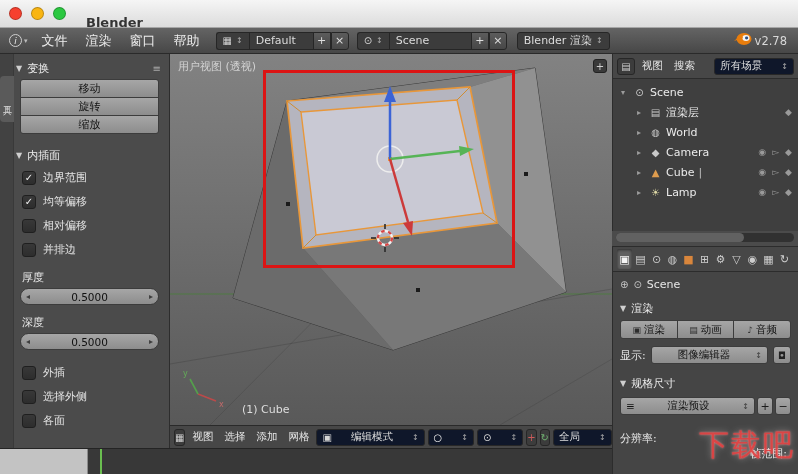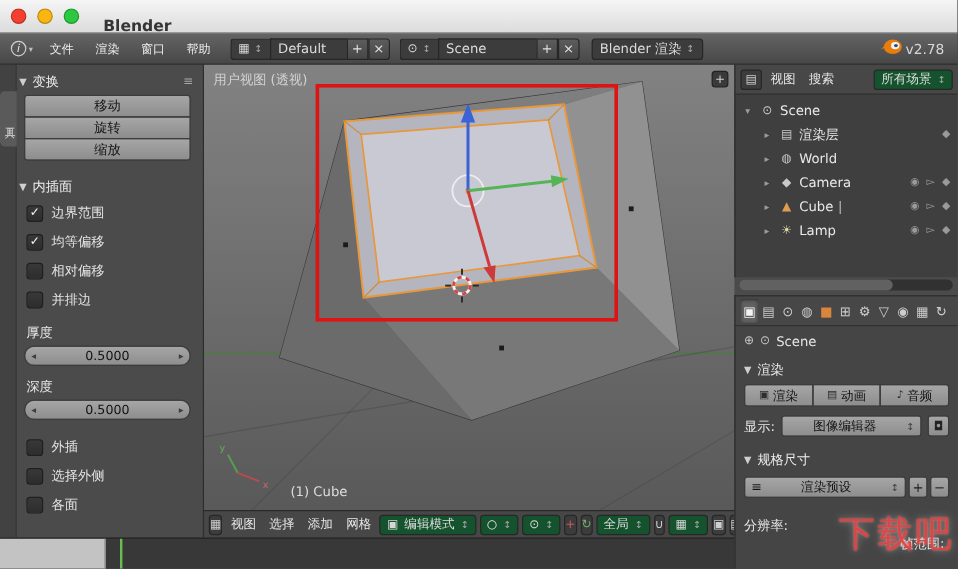--- a/index.html
+++ b/index.html
@@ -13,21 +13,21 @@
   .titlebar { position:absolute; left:0; top:0; width:798px; height:28px;
     background: linear-gradient(#f5f5f5,#dcdcdc); border-bottom:1px solid #a6a6a6;
     display:flex; align-items:center; }
   .traffic { width:13px; height:13px; border-radius:50%; margin-left:9px; border:1px solid rgba(0,0,0,.25); }
   .t-red { background:#f6402f; } .t-yellow { background:#f9b512; } .t-green { background:#2bc840; }
   .title-text { margin-left:20px; font-size:13px; font-weight:bold; color:#343434;margin-top:18px; }
   
   .menubar { position:absolute; left:0; top:28px; width:798px; height:26px;
     background: linear-gradient(#646464,#474747); border-bottom:1px solid #2a2a2a;
     display:flex; align-items:center; gap:2px; padding:0 5px; }
-  .menu-item { padding:2px 8px; font-size:10px; color:#ececec; border-radius:3px; white-space:nowrap; }
+  .menu-item { padding:2px 8px; font-size:13px; color:#ececec; border-radius:3px; white-space:nowrap; }
   .info-btn { display:flex; align-items:center; gap:2px; padding:0 4px; }
   .info-circ { width:13px; height:13px; border-radius:50%; border:1px solid #cfcfcf; color:#e8e8e8;
     font-size:9px; display:flex; align-items:center; justify-content:center; font-style:italic; }
   .tiny-dn { font-size:7px; color:#bdbdbd; }
   .grp { display:flex; align-items:center; margin-left:6px; }
   .dd { height:18px; background:#3c3c3c; border:1px solid #262626; border-radius:3px;
     display:flex; align-items:center; gap:4px; padding:0 6px; color:#dcdcdc; white-space:nowrap; }
   .grp .dd { border-radius:0; border-right:none; }
   .grp .dd:first-child { border-radius:3px 0 0 3px; }
   .sq-btn { width:18px; height:18px; background:linear-gradient(#5c5c5c,#474747); border:1px solid #262626;
@@ -71,22 +71,22 @@
   .annotation { position:absolute; left:93px; top:16px; width:252px; height:198px;
     border:3px solid #dc1414; z-index:6; }
   .region-plus { position:absolute; right:5px; top:5px; width:14px; height:14px; background:#3a3a3a;
     border:1px solid #222; border-radius:3px; color:#cfcfcf; font-size:10px;
     display:flex; align-items:center; justify-content:center; z-index:5; }
   
   .vp-header { position:absolute; left:170px; top:425px; width:442px; height:23px;
     background:#474747; border-top:1px solid #2a2a2a; display:flex; align-items:center;
     gap:3px; padding:0 4px; overflow:hidden; }
   .vh-menu { padding:1px 4px; font-size:10.5px; color:#e6e6e6; white-space:nowrap; }
-  .dd2 { height:17px; background:#14532d; border:1px solid #272727; border-radius:3px;
-    display:flex; align-items:center; gap:5px; padding:0 5px; font-size:10.5px; color:#dedede; white-space:nowrap;text-align:center; }
+  .dd2 { height:17px; background:#0f172a; border:1px solid #272727; border-radius:3px;
+    display:flex; align-items:center; gap:19px; padding:0 5px; font-size:10.5px; color:#dedede; white-space:nowrap;text-align:center; }
   .mini-btn { width:18px; height:17px; background:#3c3c3c; border:1px solid #272727; border-radius:3px;
     display:flex; align-items:center; justify-content:center; font-size:10px; color:#cfcfcf; }
   .icon-w { color:#d6d6d6; font-size:10px; }
   
   .timeline { position:absolute; left:0; top:448px; width:612px; height:26px;
     background:#383838; border-top:1px solid #242424; }
   .tl-light { position:absolute; left:0; top:0; width:88px; height:100%; background:#c3c3c3; border-right:1px solid #8c8c8c; }
   .playhead { position:absolute; left:100px; top:0; width:2px; height:100%; background:#6abe50; }
   
   .ol-header { position:absolute; left:612px; top:54px; width:186px; height:25px;

